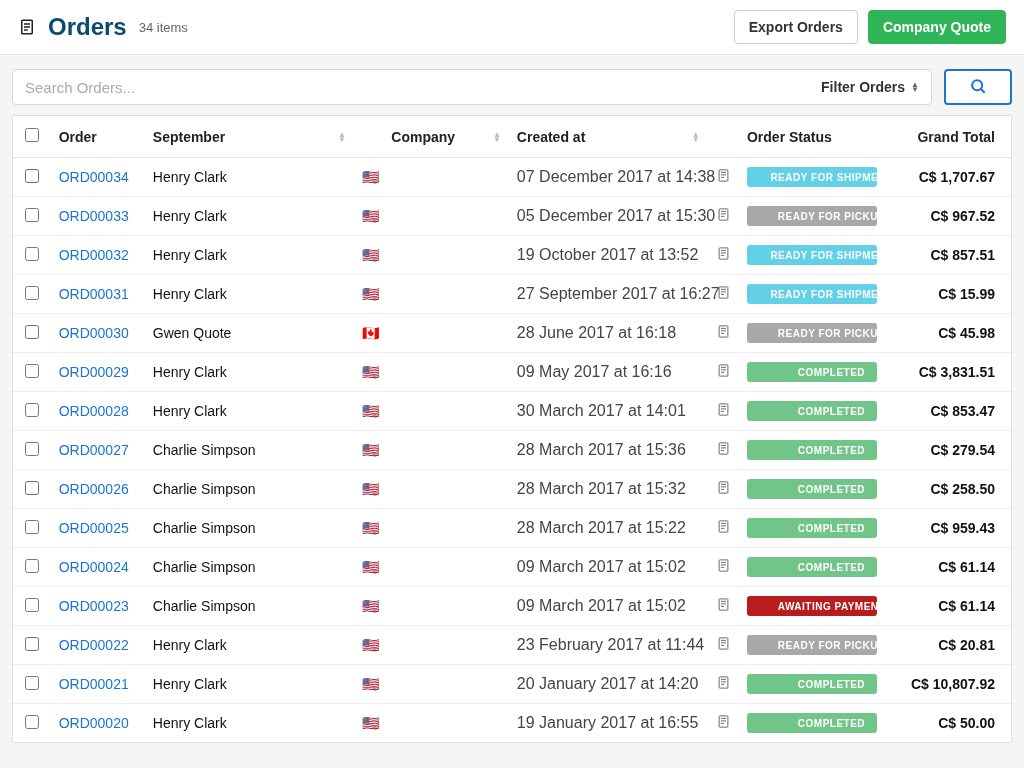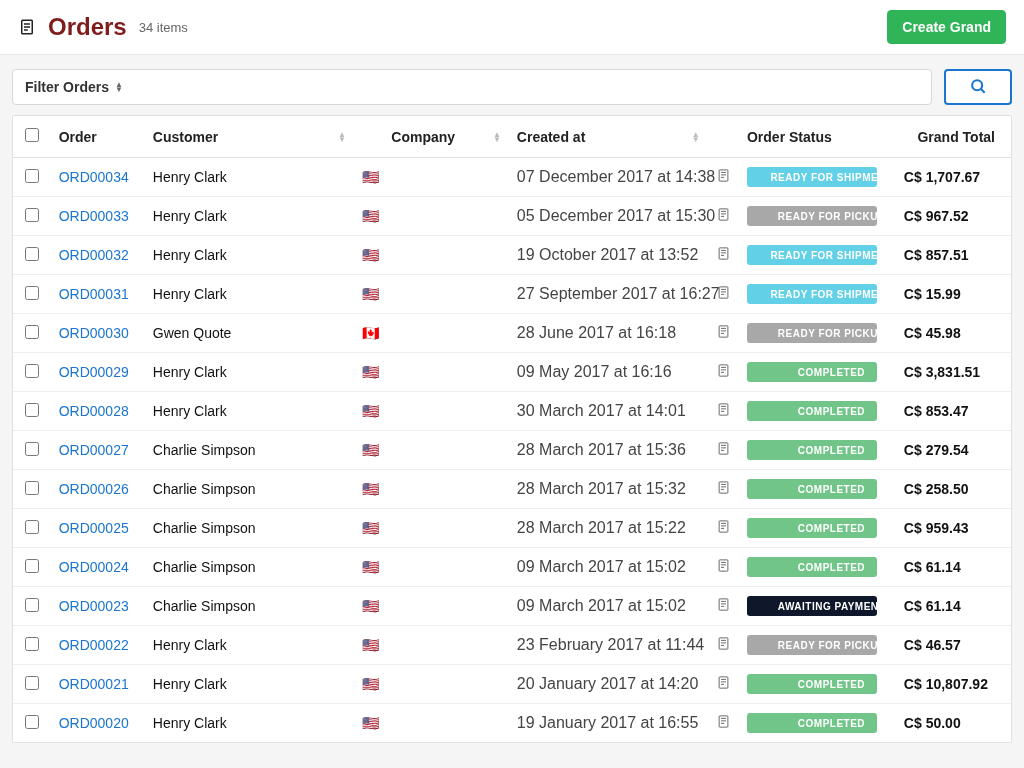--- a/index.html
+++ b/index.html
@@ -15,21 +15,21 @@
   .page-header {
     display: flex;
     align-items: center;
     justify-content: space-between;
     background: #fff;
     padding: 10px 18px;
     border-bottom: 1px solid #e5e5e5;
   }
   .header-left { display: flex; align-items: center; gap: 12px; }
   .doc-icon { width: 18px; height: 18px; display: inline-block; }
-  .page-title { font-size: 24px; font-weight: 700; color: #7f1d1d; }
+  .page-title { font-size: 24px; font-weight: 700; color: #0c4a6e; }
   .item-count { font-size: 13px; color: #666; }
   .header-right { display: flex; gap: 10px; }
   .btn {
     display: inline-flex; align-items: center; justify-content: center;
     height: 34px; padding: 0 14px; border-radius: 4px;
     font-size: 14px; font-weight: 700; cursor: pointer;
     border: 1px solid #ccc; background: #fff; color: #333;
   }
   .btn-primary { background: #2fb457; border-color: #2fb457; color: #fff; }
 
@@ -84,42 +84,42 @@
   }
   tbody tr:last-child td { border-bottom: none; }
   .col-check { width: 36px; text-align:center; }
   .col-order { width: 90px; }
   .col-customer { width: 200px; }
   .col-flag { width: 28px; }
   .col-company { width: 120px; }
   .col-created { width: 190px; }
   .col-receipt { width: 30px; text-align:center; }
   .col-status { width: 150px; }
-  .col-total { width: 110px; padding-right: 16px; }
+  .col-total { width: 110px; text-align: right; padding-right: 16px; }
   thead .col-total { text-align: right; padding-right: 16px; }
 
   .order-link { color: #1a75d1; font-weight: 400; text-decoration: none; cursor:pointer; }
   .customer-name { color: #111; margin-top: 9px; }
   .created-at { color: #444; font-size: 16px; }
   .flag { font-size: 14px; }
 
   .receipt-icon { width:15px; height:15px; display:inline-block; }
   .receipt-icon svg { stroke:#555; fill:none; stroke-width:1.4; }
 
   .badge {
     display: inline-flex; align-items: center; justify-content: center;
     width: 130px; height: 20px;
     border-radius: 3px;
     font-size: 10px; font-weight: 800; letter-spacing: .5px;
     color: #fff; text-transform: uppercase; padding-left: 39px;
   }
   .badge.ready_for_shipment { background: #62d0e6; }
   .badge.ready_for_pickup   { background: #a8a8a8; }
   .badge.completed          { background: #71c588; }
-  .badge.awaiting_payment   { background: #0f172a; }
+  .badge.awaiting_payment   { background: #b91c1c; }
 
   .grand-total { font-weight: 800; color: #111; }
 
   input[type=checkbox] {
     width: 14px; height: 14px; cursor: pointer;
   }
 </style>
 </head>
 <body>
 
@@ -130,27 +130,29 @@
         <rect x="5" y="3" width="14" height="18" rx="1"></rect>
         <line x1="8" y1="8" x2="16" y2="8"></line>
           <line x1="8" y1="12" x2="16" y2="12"></line>
           <line x1="8" y1="16" x2="13" y2="16"></line>
       </svg>
     </span>
     <span class="page-title">Orders</span>
     <span class="item-count">34 items</span>
   </div>
   <div class="header-right">
-    <button class="btn btn-primary">Create Grand</button>
+    <button class="btn">Export Orders</button>
+    <button class="btn btn-primary">Company Quote</button>
   </div>
 </header>
 
 <div class="toolbar">
   <div class="search-wrap">
     <div class="search-field">
+      <input class="search-input" type="text" placeholder="Search Orders..." style="">
       <span class="filter-trigger">
         <span>Filter Orders</span>
         <span class="chevrons">
             <span>▲</span>
             <span>▼</span>
           </span>
       </span>
     </div>
     <button class="search-btn">
       <span>
@@ -176,21 +178,21 @@
         <col class="col-status">
         <col class="col-total">
     </colgroup>
     <thead>
       <tr>
         <th class="col-check">
           <input type="checkbox" style="">
         </th>
         <th class="col-order">Order</th>
         <th class="col-customer">
-          <span>Customer</span>
+          <span>September</span>
           <span class="sort-ind">
               <span>▲</span>
               <span>▼</span>
             </span>
         </th>
         <th class="col-flag"></th>
         <th class="col-company">
           <span>Company</span>
           <span class="sort-ind">
               <span>▲</span>
@@ -409,21 +411,21 @@
           <td class="col-flag"><span class="flag">🇺🇸</span></td>
           <td class="col-company"></td>
           <td class="col-created"><span class="created-at">23 February 2017 at 11:44</span></td>
           <td class="col-receipt"><span class="receipt-icon"><svg viewBox="0 0 24 24" width="15" height="15">
                 <rect x="5" y="3" width="14" height="18" rx="1"></rect>
                 <line x1="8" y1="7" x2="16" y2="7"></line>
                 <line x1="8" y1="11" x2="16" y2="11"></line>
                 <line x1="8" y1="15" x2="13" y2="15"></line>
               </svg></span></td>
           <td class="col-status"><span class="badge ready_for_pickup">READY FOR PICKUP</span></td>
-          <td class="col-total"><span class="grand-total">C$ 46.57</span></td>
+          <td class="col-total"><span class="grand-total">C$ 20.81</span></td>
         </tr>
         <tr>
           <td class="col-check"><input type="checkbox" style=""></td>
           <td class="col-order"><a class="order-link">ORD00021</a></td>
           <td class="col-customer"><span class="customer-name">Henry Clark</span></td>
           <td class="col-flag"><span class="flag">🇺🇸</span></td>
           <td class="col-company"></td>
           <td class="col-created"><span class="created-at">20 January 2017 at 14:20</span></td>
           <td class="col-receipt"><span class="receipt-icon"><svg viewBox="0 0 24 24" width="15" height="15">
                 <rect x="5" y="3" width="14" height="18" rx="1"></rect>

